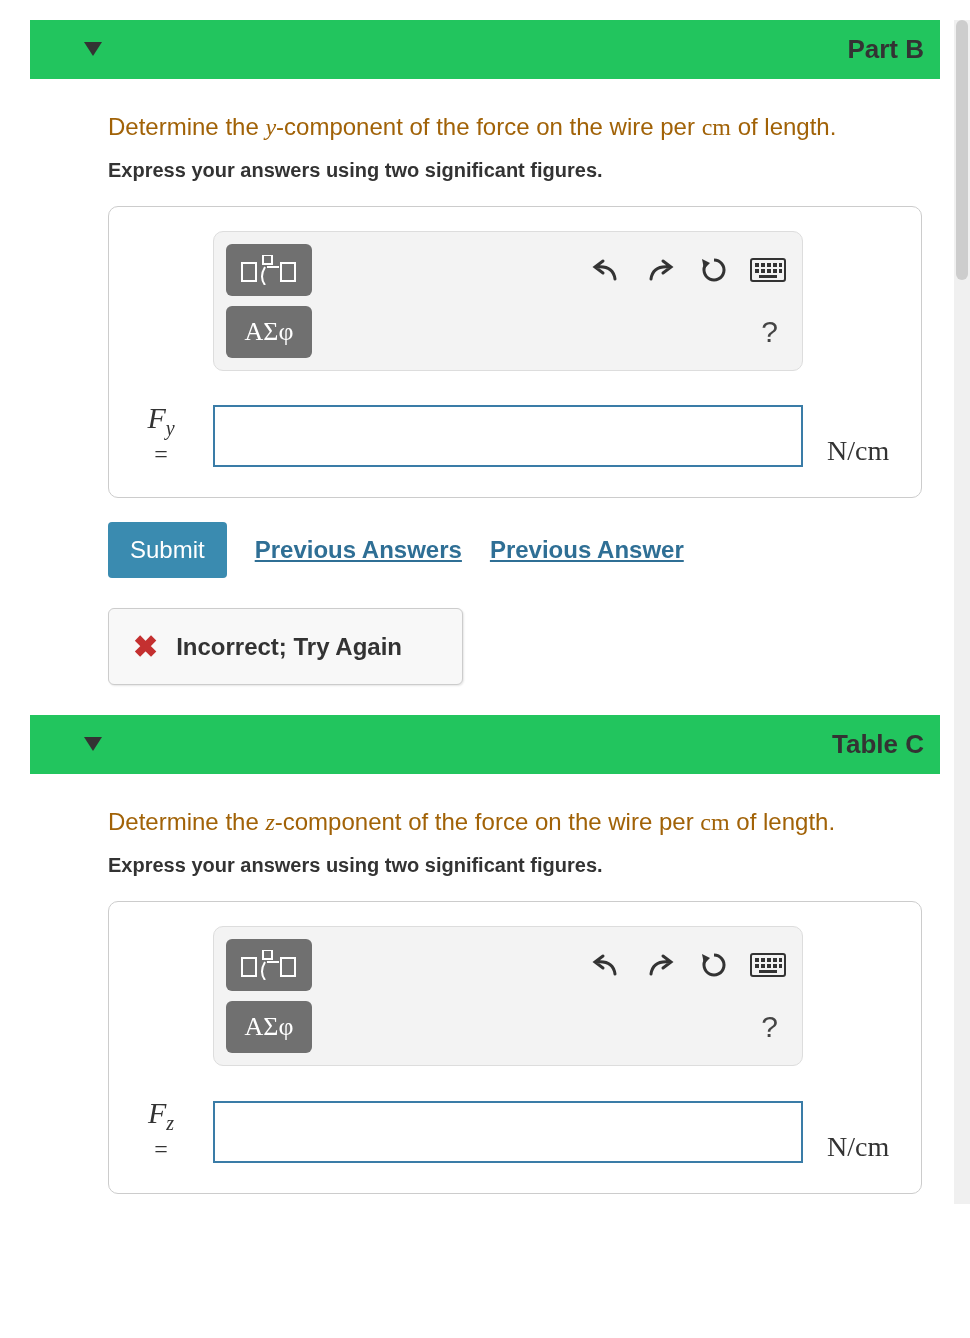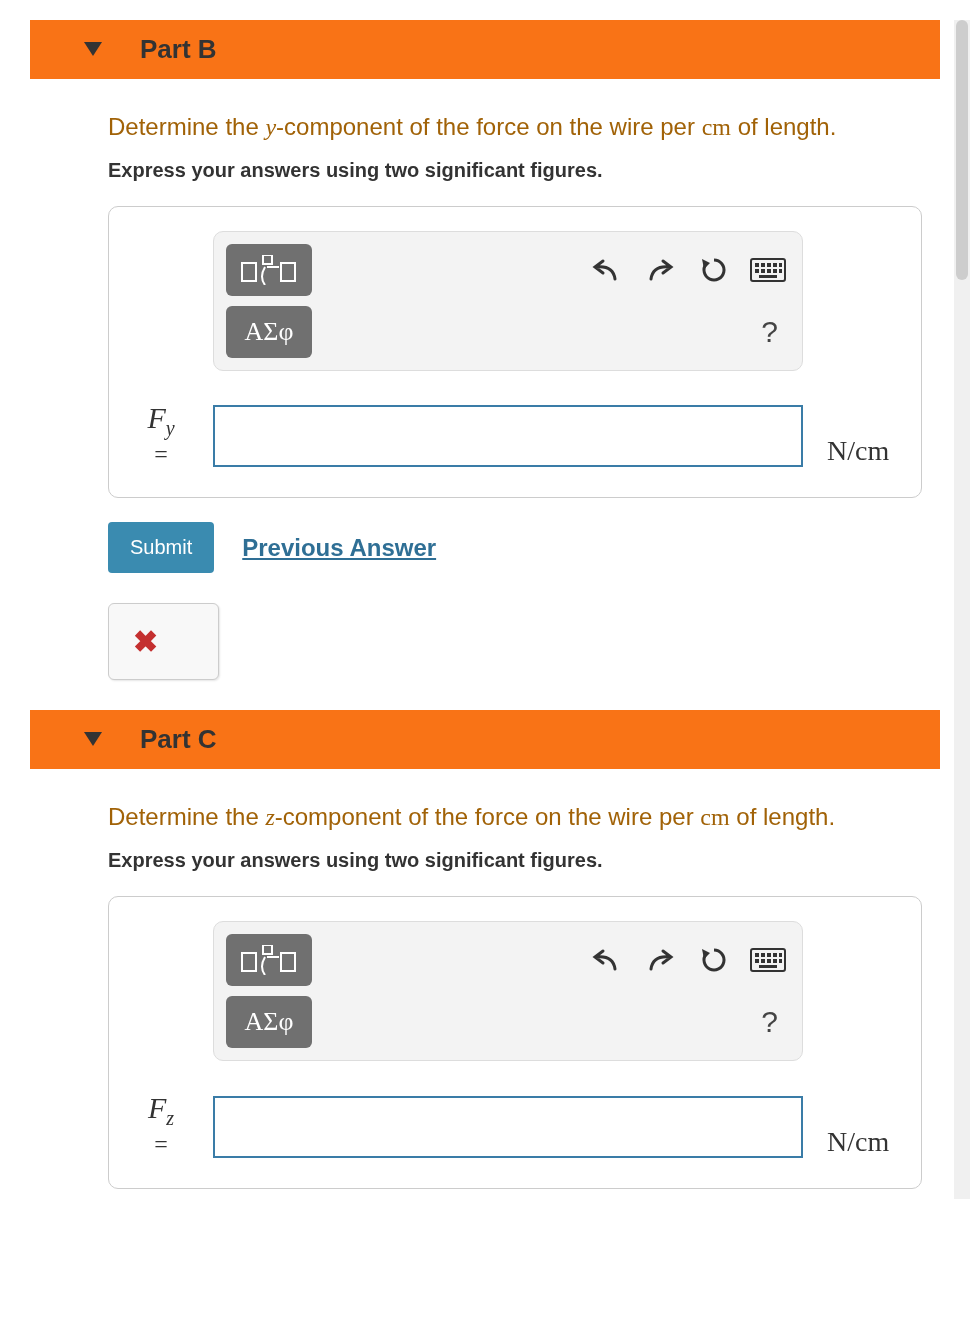--- a/index.html
+++ b/index.html
@@ -24,24 +24,25 @@
     color: #3a7ca7;
   }
   .top-links .sep {
     color: #3a7ca7;
     margin: 0 4px;
   }
   .top-links .lnk {
     color: #3a7ca7;
   }
   .part-header {
-    background: #f97316;
+    background: #22c55e;
     padding: 14px 16px 14px 54px;
     margin: 0 30px 0 30px;
     position: relative;
+    text-align: right;
   }
   .part-header .caret {
     position: absolute;
     left: 54px;
     top: 22px;
   }
   .caret svg { display:block; }
   .part-title {
     font-size: 26px;
     font-weight: 700;
@@ -170,21 +171,21 @@
   }
   .btn-row {
     margin-top: 24px;
     display: flex;
     align-items: center;
     gap: 28px;
   }
   .submit-btn {
     background: #3a8bb0;
     color: #fff;
-    font-size: 20px;
+    font-size: 24px;
     border: none;
     border-radius: 4px;
     padding: 14px 22px;
     cursor: pointer;
   }
   .link-btn {
     color: #2f6f95;
     font-size: 24px;
     font-weight: 700;
     text-decoration: underline;
@@ -312,35 +313,37 @@
           <span class="F">F</span><span class="sub">y</span>
           <span class="eq">=</span>
         </div>
         <input class="answer-input" value="" style="">
         <span class="unit-label">N/cm</span>
       </div>
     </div>
 
     <div class="btn-row">
       <button class="submit-btn">Submit</button>
+      <span class="link-btn">Previous Answers</span>
       <span class="link-btn">Previous Answer</span>
     </div>
 
     <div class="feedback-box">
       <span class="x-icon">✖</span>
+      <span class="feedback-text">Incorrect; Try Again</span>
     </div>
   </div>
 
   <div class="part-header">
     <span class="caret">
       <svg width="18" height="14" viewBox="0 0 18 14">
           <polygon points="0,0 18,0 9,14" fill="#333"></polygon>
         </svg>
     </span>
-    <span class="part-title">Part C</span>
+    <span class="part-title">Table C</span>
   </div>
 
   <div class="part-body" style="padding-bottom:10px;">
     <div class="question-text">
       <span>Determine the </span><span class="serif var">z</span><span>-component of the force on the wire per </span><span class="serif">cm</span><span> of length.</span>
     </div>
     <div class="emph">Express your answers using two significant figures.</div>
 
     <div class="answer-box">
       <div class="toolbar">

